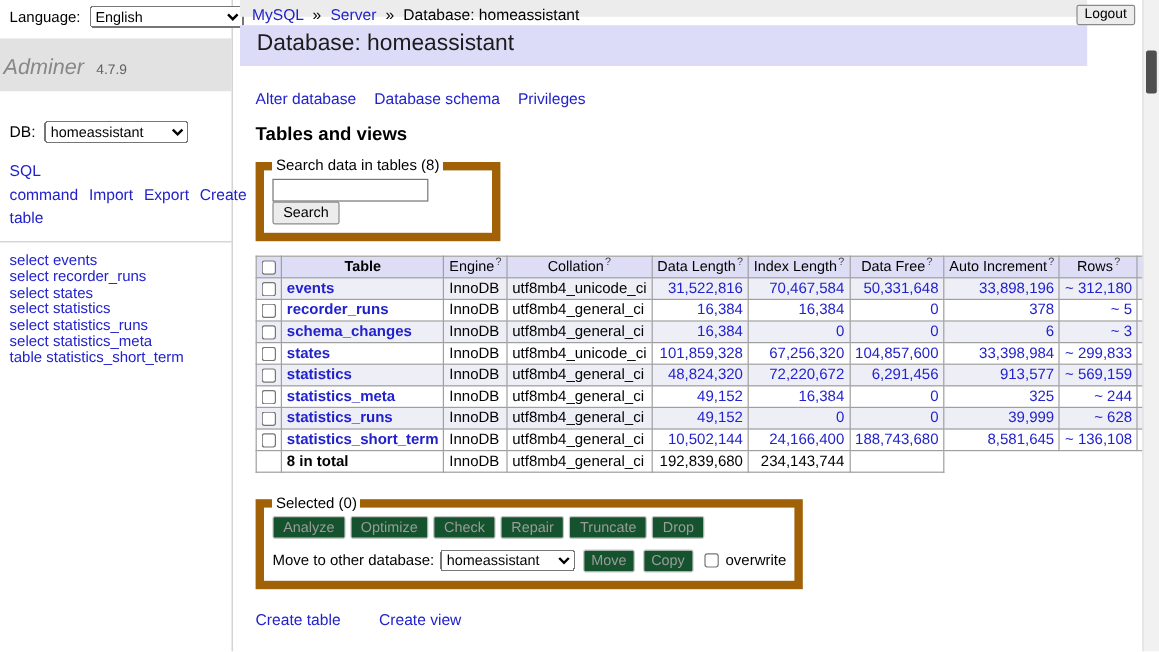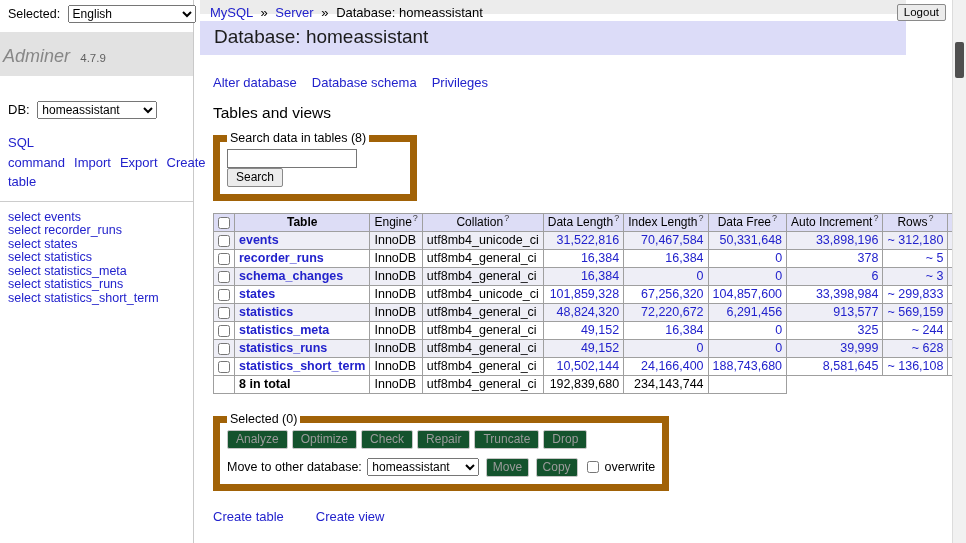--- a/index.html
+++ b/index.html
@@ -27,21 +27,21 @@
   .table-links .link { display: block; line-height: 13.6px; white-space: nowrap; }
 
   
   .main { position: absolute; left: 200px; top: 0; width: 706px; }
   .breadcrumb { height: 14px; line-height: 26px; background: var(--breadcrumb-bg, #ececec); padding: 0 10px; }
   .bc-sep { margin: 0 4px; }
   .page-title { margin: 7px 0 0; background: var(--title-bg, #dcdcf8); font-size: 19px; font-weight: normal; color: #1c1c1c; padding: 5px 14px 7px; }
   .inner { padding: 0 13px; }
   .nav-links { margin: 20px 0 0; }
   .nav-links .link { margin-right: 15px; }
-  .section-heading { font-size: 15.5px; font-weight: normal; margin: 14px 0 0; }
+  .section-heading { font-size: 15.5px; font-weight: bold; margin: 14px 0 0; }
 
   fieldset { border: 7px solid #a16207; margin: 0; padding: 4px 7px 7px; }
   legend { font-size: 12.5px; padding: 0 3px; }
   .search-fieldset { width: 204px; margin-top: 9px; }
   .search-input { width: 130px; height: 19px; font-size: 12px; border: 1px solid #767676; padding: 1px 3px; background: #fff; }
 
   .btn { font-family: inherit; font-size: 12px; color: #000; background: #ececec; border: 1px solid #8a8a8a; border-radius: 2px; padding: 1px 8px 2px; cursor: pointer; }
   .btn-disabled, .btn[disabled] { color: #9b9b9b; background: #14532d; border-color: #c6c6c6; cursor: default; text-align: center; }
 
   
@@ -74,21 +74,21 @@
   
   .logout { position: absolute; top: 4px; right: 20px; font-size: 11.5px; padding: 1px 6px 2px; }
   .scrollbar { position: absolute; right: 0; top: 0; width: 14px; height: 100%; background: #f1f1f1; border-left: 1px solid #dcdcdc; }
   .scroll-thumb { position: absolute; left: 2px; right: 2px; top: 42px; height: 36px; background: #4f4f4f; border-radius: 2px; }
 </style>
 </head>
 <body>
 
 <aside class="sidebar">
   <div class="lang-row">
-    <label>Selected:</label>
+    <label>Language:</label>
     <select class="lang-select">
       <option>English</option>
     </select>
   </div>
   <h1 class="logo">
     <span class="logo-name">Adminer</span>
     <span class="logo-ver">4.7.9</span>
   </h1>
   <div class="db-row">
     <span>DB:</span>
@@ -96,23 +96,23 @@
       <option>homeassistant</option>
     </select>
   </div>
   <p class="action-links"><a class="link">SQL command</a><a class="link">Import</a><a class="link">Export</a><a class="link">Create table</a></p>
   <hr class="sidebar-divider">
   <nav class="table-links">
       <a class="link">select events</a>
       <a class="link">select recorder_runs</a>
       <a class="link">select states</a>
       <a class="link">select statistics</a>
+      <a class="link">select statistics_runs</a>
       <a class="link">select statistics_meta</a>
-      <a class="link">select statistics_runs</a>
-      <a class="link">select statistics_short_term</a>
+      <a class="link">table statistics_short_term</a>
     </nav>
 </aside>
 
 <main class="main">
   <div class="breadcrumb">
     <a class="link">MySQL</a>
     <span class="bc-sep">»</span>
     <a class="link">Server</a>
     <span class="bc-sep">»</span>
     <span class="bc-current">Database: homeassistant</span>

